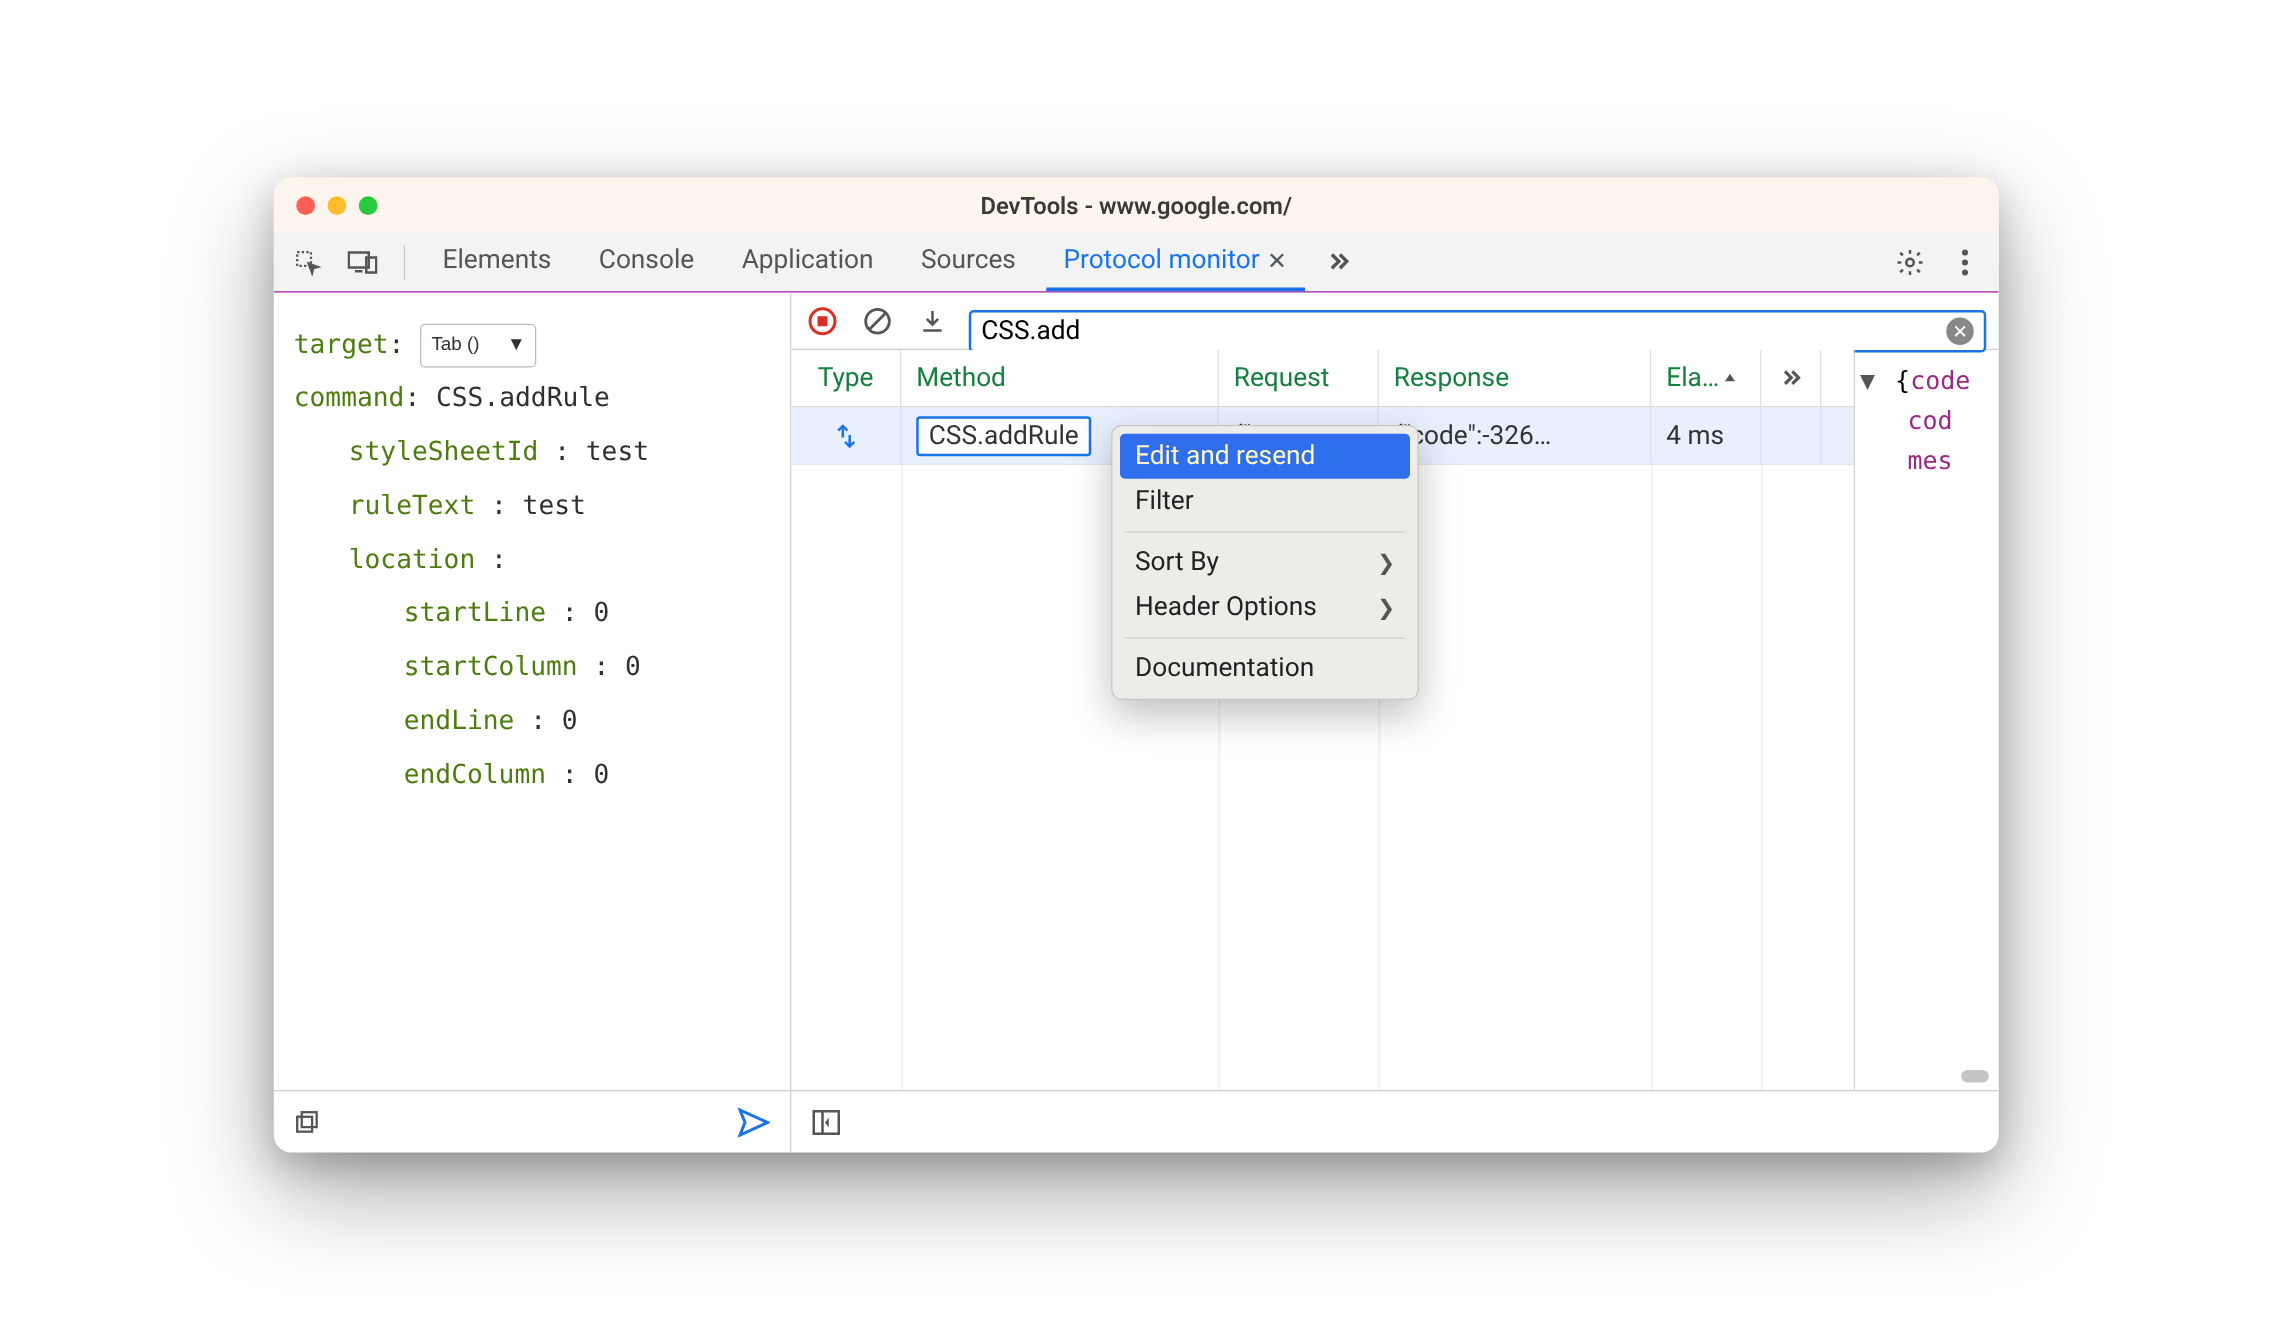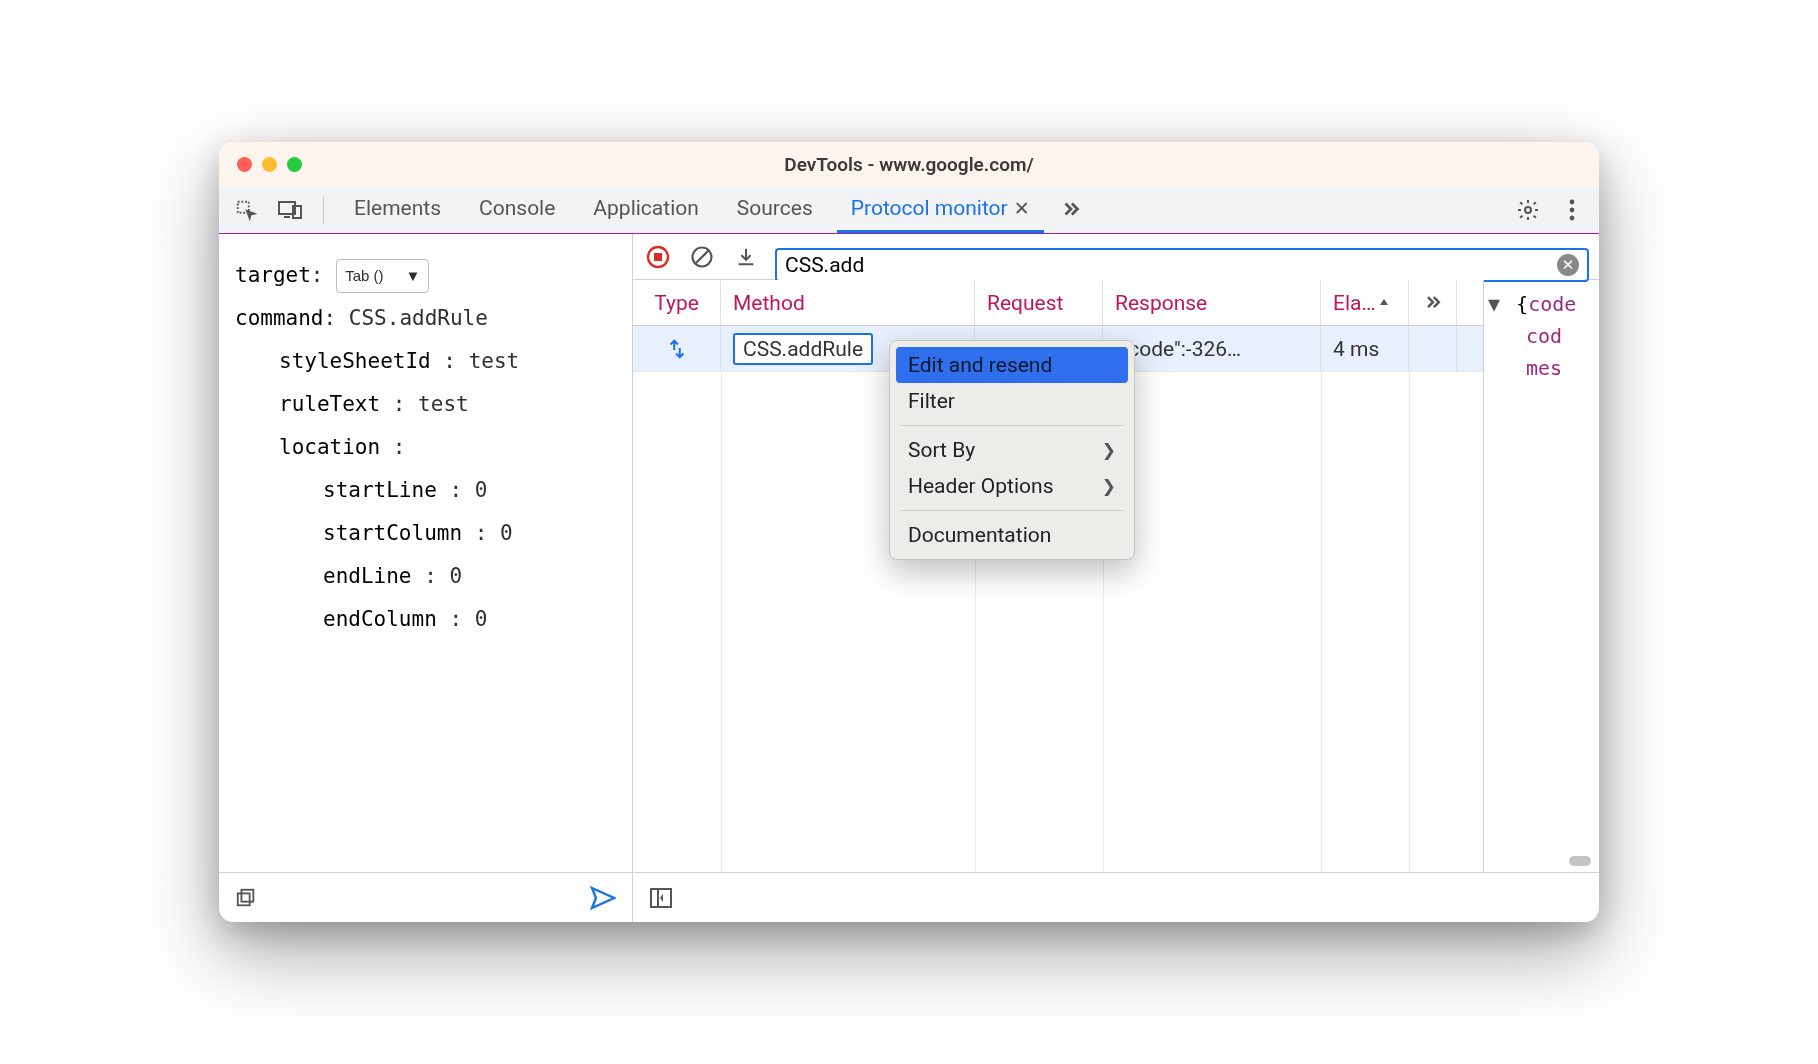--- a/index.html
+++ b/index.html
@@ -58,21 +58,21 @@
   display:flex; flex-direction:column;
 }
 .left-content {
   flex:1; padding: 20px 16px;
   font-family: ui-monospace, Menlo, Consolas, monospace;
   font-size: 21px;
   line-height: 2.05;
   color: #303030;
   overflow:auto;
 }
-.k { color:#000000; }
+.k { color:#4d7c0f; }
 .selwrap { display:inline-flex; align-items:center; border:1px solid #bbb; border-radius:4px; padding:1px 8px; background:#fff; vertical-align:middle; font-family:-apple-system,sans-serif; font-size:15px; cursor:pointer; }
 .selwrap .caret { margin-left:22px; }
 .indent1 { padding-left: 44px; }
 .indent2 { padding-left: 88px; }
 .left-footer {
   height:50px; border-top:1px solid #d0d0d0; display:flex; align-items:center; justify-content:space-between; padding:0 16px;
 }
 
 .right { flex:1; display:flex; flex-direction:column; position:relative; }
 .right-toolbar {
@@ -80,21 +80,21 @@
 }
 .right-toolbar .iconbtn { width:30px; height:30px; display:flex; align-items:center; justify-content:center; color:#555; cursor:pointer; }
 .searchbox {
   flex:1; height:34px; border:2px solid #1a73e8; border-radius:4px; display:flex; align-items:center; padding:0 8px; background:#fff;margin-top:16px;
 }
 .searchbox input { flex:1; border:none; outline:none; font-size:21px; font-family:inherit; }
 .clear { width:22px; height:22px; border-radius:50%; background:#888; color:#fff; display:flex; align-items:center; justify-content:center; font-size:15px; cursor:pointer; }
 .grid-area { flex:1; display:flex; overflow:hidden; }
 .grid { flex:1; display:flex; flex-direction:column; overflow:hidden; }
 .ghead { display:flex; height:46px; border-bottom:1px solid #d0d0d0; background:#fff; }
-.ghead .cell { border-right:1px solid #e0e0e0; padding:0 12px; display:flex; align-items:center; font-size:21px; color:#be185d; cursor:pointer; }
+.ghead .cell { border-right:1px solid #e0e0e0; padding:0 12px; display:flex; align-items:center; font-size:21px; color:#15803d; cursor:pointer; }
 .c-type { width:88px; justify-content:center; }
 .c-method { width:254px; }
 .c-request { width:128px; }
 .c-response { width:218px; }
 .c-ela { width:88px; }
 .c-more { width:48px; justify-content:center; border-right:none; }
 .grow { display:flex; height:46px; background:#e8f0fe; border-bottom:1px solid #e6e6e6; }
 .grow .cell { border-right:1px solid #d6deea; padding:0 12px; display:flex; align-items:center; font-size:21px; color:#333; overflow:hidden; white-space:nowrap; text-overflow:ellipsis; }
 .grow .c-method span { border:2px solid #1a73e8; border-radius:3px; padding:2px 8px; background:#fff; }
 .gridbody-rest { flex:1; position:relative; }
@@ -114,21 +114,21 @@
 .scrollbar-thumb { position:absolute; right:6px; bottom:8px; width:26px; height:10px; background:#c4c4c4; border-radius:5px; }
 
 .ctxmenu {
   position:absolute; left:256px; top:106px;
   width:246px; background:#eeece9; border:1px solid #c8c5c1; border-radius:8px;
   box-shadow:0 12px 32px rgba(0,0,0,0.25);
   padding:6px;
   font-size:21px;
 }
 .ctxitem { padding:6px 12px; border-radius:4px; display:flex; justify-content:space-between; align-items:center; cursor:pointer; color:#222; }
-.ctxitem.sel { background:#2f6fed; color:#0f172a; }
+.ctxitem.sel { background:#2f6fed; color:#fef9c3; }
 .ctxsep { height:1px; background:#d2cfca; margin:6px 4px; }
 .chev { color:#555; font-size:17px; }
 
 svg { display:block; }
 </style>
 </head>
 <body>
 
 <div class="window">
 

